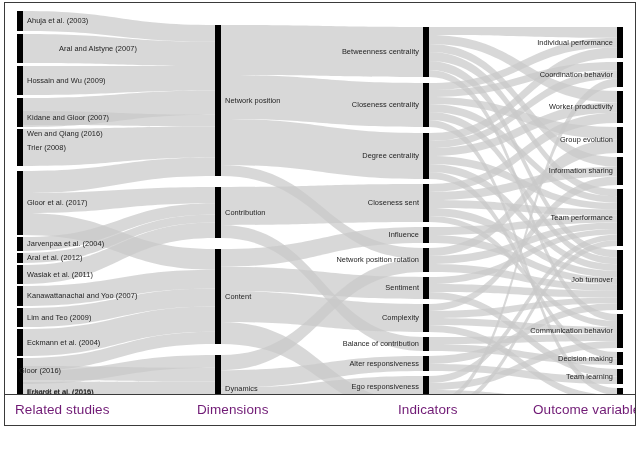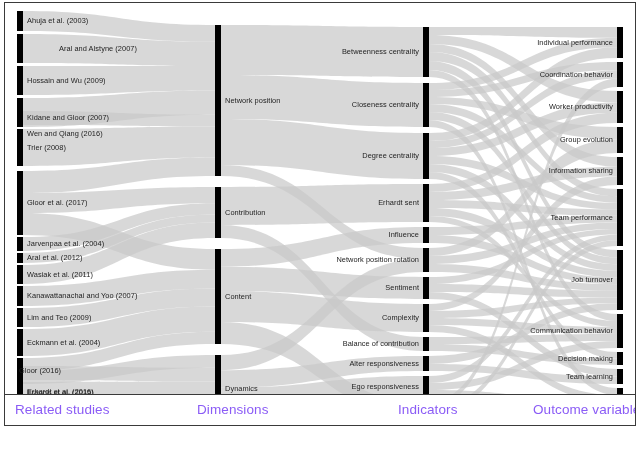--- a/index.html
+++ b/index.html
@@ -17,21 +17,21 @@
     width:632px;height:424px;
     border:1.5px solid #3a3a3a;
     box-sizing:border-box;
     background:#ffffff;
     overflow:hidden;
   }
   #sankey-svg{position:absolute;left:0;top:0;}
   .axis-label{
     position:absolute;
     font-size:13.5px;
-    color:#8b5cf6;
+    color:#701a75;
     white-space:nowrap;
     letter-spacing:0.1px;
   }
   #axis-row{
     position:absolute;
     left:0;right:0;
     bottom:0;
     height:30px;
     border-top:1.2px solid #3a3a3a;
     background:#ffffff;
@@ -203,21 +203,21 @@
         <div class="node-label lbl-right" style="left: 22px; top: 388.5px;">Erhardt et al. (2016)</div>
         <div class="node-label lbl-right" style="left: 22px; top: 401px;">Swaab et al. (2016)</div>
         <div class="node-label lbl-right" style="left: 22px; top: 413.5px;">Iribarrena and Moro (2011)</div>
         <div class="node-label lbl-right" style="left: 220px; top: 97.5px;">Network position</div>
         <div class="node-label lbl-right" style="left: 220px; top: 209.5px;">Contribution</div>
         <div class="node-label lbl-right" style="left: 220px; top: 293.5px;">Content</div>
         <div class="node-label lbl-right" style="left: 220px; top: 386px;">Dynamics</div>
         <div class="node-label lbl-left" style="left: 414px; top: 49px;">Betweenness centrality</div>
         <div class="node-label lbl-left" style="left: 414px; top: 102px;">Closeness centrality</div>
         <div class="node-label lbl-left" style="left: 414px; top: 153px;">Degree centrality</div>
-        <div class="node-label lbl-left" style="left: 414px; top: 200px;">Erhardt sent</div>
+        <div class="node-label lbl-left" style="left: 414px; top: 200px;">Closeness sent</div>
         <div class="node-label lbl-left" style="left: 414px; top: 232px;">Influence</div>
         <div class="node-label lbl-left" style="left: 414px; top: 257px;">Network position rotation</div>
         <div class="node-label lbl-left" style="left: 414px; top: 285px;">Sentiment</div>
         <div class="node-label lbl-left" style="left: 414px; top: 315px;">Complexity</div>
         <div class="node-label lbl-left" style="left: 414px; top: 341px;">Balance of contribution</div>
         <div class="node-label lbl-left" style="left: 414px; top: 360.5px;">Alter responsiveness</div>
         <div class="node-label lbl-left" style="left: 414px; top: 383.5px;">Ego responsiveness</div>
         <div class="node-label lbl-left" style="left: 414px; top: 409px;">Emotionality</div>
         <div class="node-label lbl-left" style="left: 608px; top: 39.5px;">Individual performance</div>
         <div class="node-label lbl-left" style="left: 608px; top: 71.5px; text-align: center;">Coordination behavior</div>

